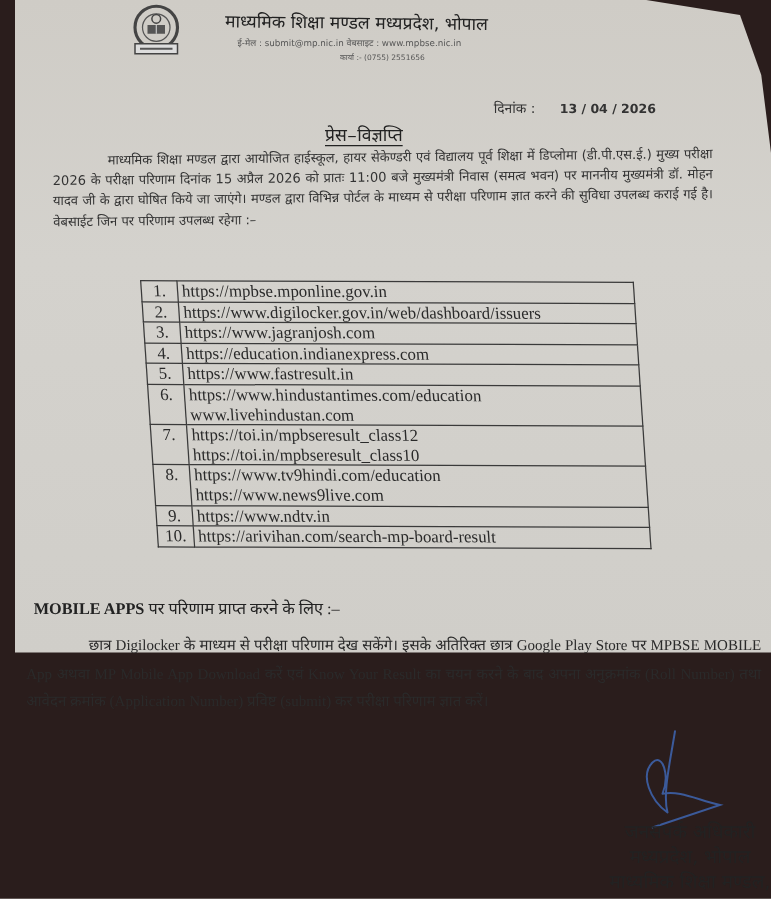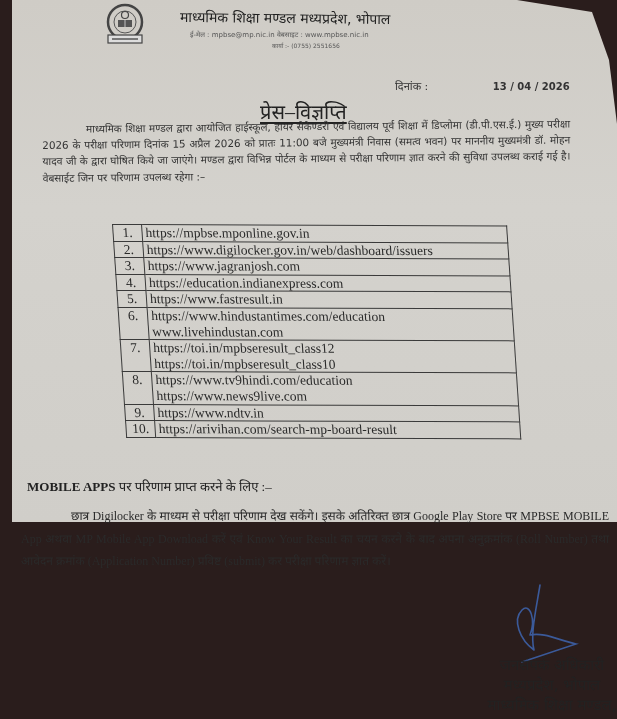--- a/index.html
+++ b/index.html
@@ -32,24 +32,24 @@
   }
   .hdr-phone {
     position: absolute; left: 260px; top: 42px;
     font-family: "DejaVu Sans", sans-serif; font-size: 6px; color: #555;
   }
   .date-row {
     position: absolute; left: 383px; top: 78px;
     font-family: "DejaVu Sans", sans-serif; font-size: 11px; color: #333;
   }
   .date-row .lbl { margin-right: 16px; }
-  .date-row .val { font-weight: bold; font-size: 10px; margin-left: 45px; }
+  .date-row .val { font-weight: bold; font-size: 10px; }
   .press-title {
     position: absolute; left: 248px; top: 98px;
-    font-family: Liberation Serif, serif; font-size: 20px; color: #222;
+    font-family: Liberation Mono, monospace; font-size: 14px; color: #222;
     text-decoration: underline; text-underline-offset: 3px;
   }
   .intro {
     position: absolute; left: 30px; top: 121px; width: 528px;
     font-family: "DejaVu Sans", sans-serif; font-size: 10.4px; line-height: 16.2px;
     color: #333; text-align: justify; text-indent: 44px;
     transform: rotate(-0.6deg); transform-origin: left top;
   }
   .links-table {
     position: absolute; left: 100px; top: 224px;
@@ -91,21 +91,21 @@
     <circle cx="25" cy="19" r="17" fill="none" stroke="#444" stroke-width="2.5"></circle>
     <circle cx="25" cy="19" r="11" fill="none" stroke="#555" stroke-width="1"></circle>
     <circle cx="25" cy="12" r="3.5" fill="none" stroke="#444" stroke-width="1.2"></circle>
     <rect x="18" y="17" width="14" height="7" fill="#555"></rect>
     <line x1="25" y1="17" x2="25" y2="24" stroke="#ddd" stroke-width="0.8"></line>
     <rect x="8" y="32" width="34" height="8" fill="#ddd" stroke="#444" stroke-width="1.2"></rect>
     <line x1="12" y1="36" x2="38" y2="36" stroke="#555" stroke-width="1.5"></line>
   </svg>
 
   <div class="hdr-title">माध्यमिक शिक्षा मण्डल मध्यप्रदेश, भोपाल</div>
-  <div class="hdr-contact">ई-मेल : mpbse@mp.nic.in वेबसाइट : www.mpbse.nic.in</div>
+  <div class="hdr-contact">ई-मेल : submit@mp.nic.in वेबसाइट : www.mpbse.nic.in</div>
   <div class="hdr-phone">कार्या :- (0755) 2551656</div>
 
   <div class="date-row">
     <span class="lbl">दिनांक :</span>
     <span class="val">13 / 04 / 2026</span>
   </div>
 
   <div class="press-title">प्रेस–विज्ञप्ति</div>
 
   <div class="intro">माध्यमिक शिक्षा मण्डल द्वारा आयोजित हाईस्कूल, हायर सेकेण्डरी एवं विद्यालय पूर्व शिक्षा में डिप्लोमा (डी.पी.एस.ई.) मुख्य परीक्षा 2026 के परीक्षा परिणाम दिनांक 15 अप्रैल 2026 को प्रातः 11:00 बजे मुख्यमंत्री निवास (समत्व भवन) पर माननीय मुख्यमंत्री डॉ. मोहन यादव जी के द्वारा घोषित किये जा जाएंगे। मण्डल द्वारा विभिन्न पोर्टल के माध्यम से परीक्षा परिणाम ज्ञात करने की सुविधा उपलब्ध कराई गई है। वेबसाईट जिन पर परिणाम उपलब्ध रहेगा :–</div>

